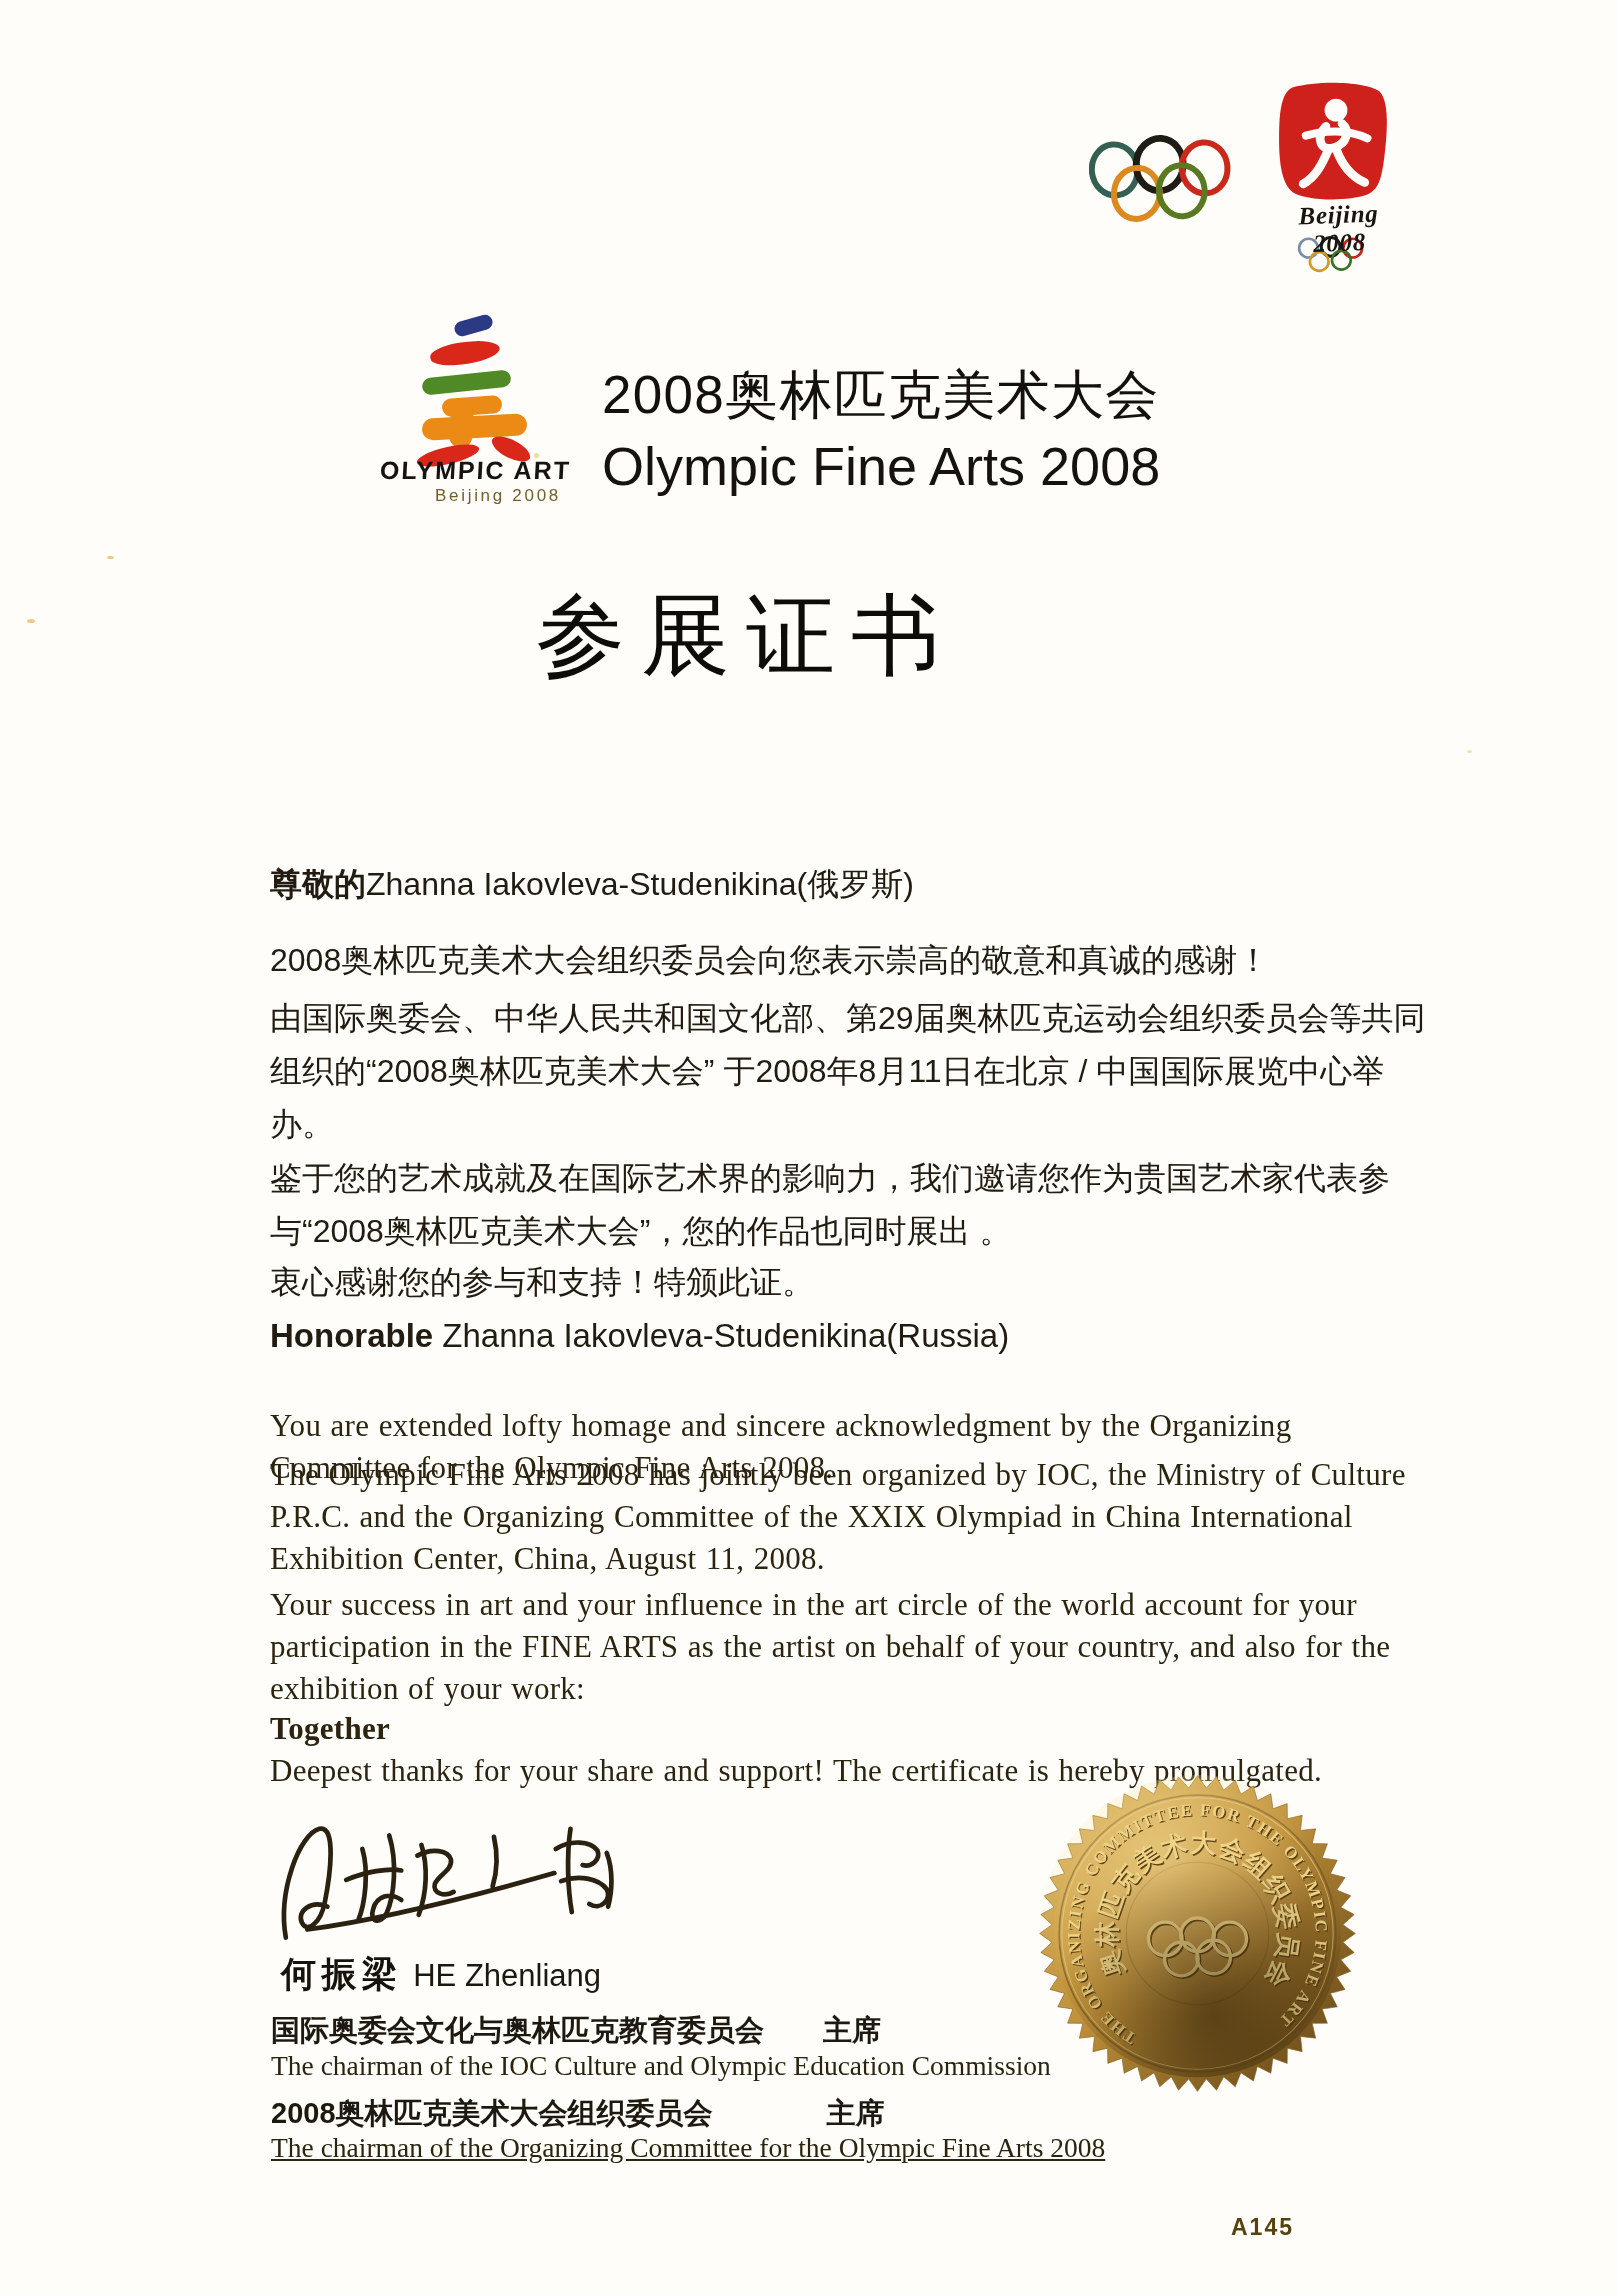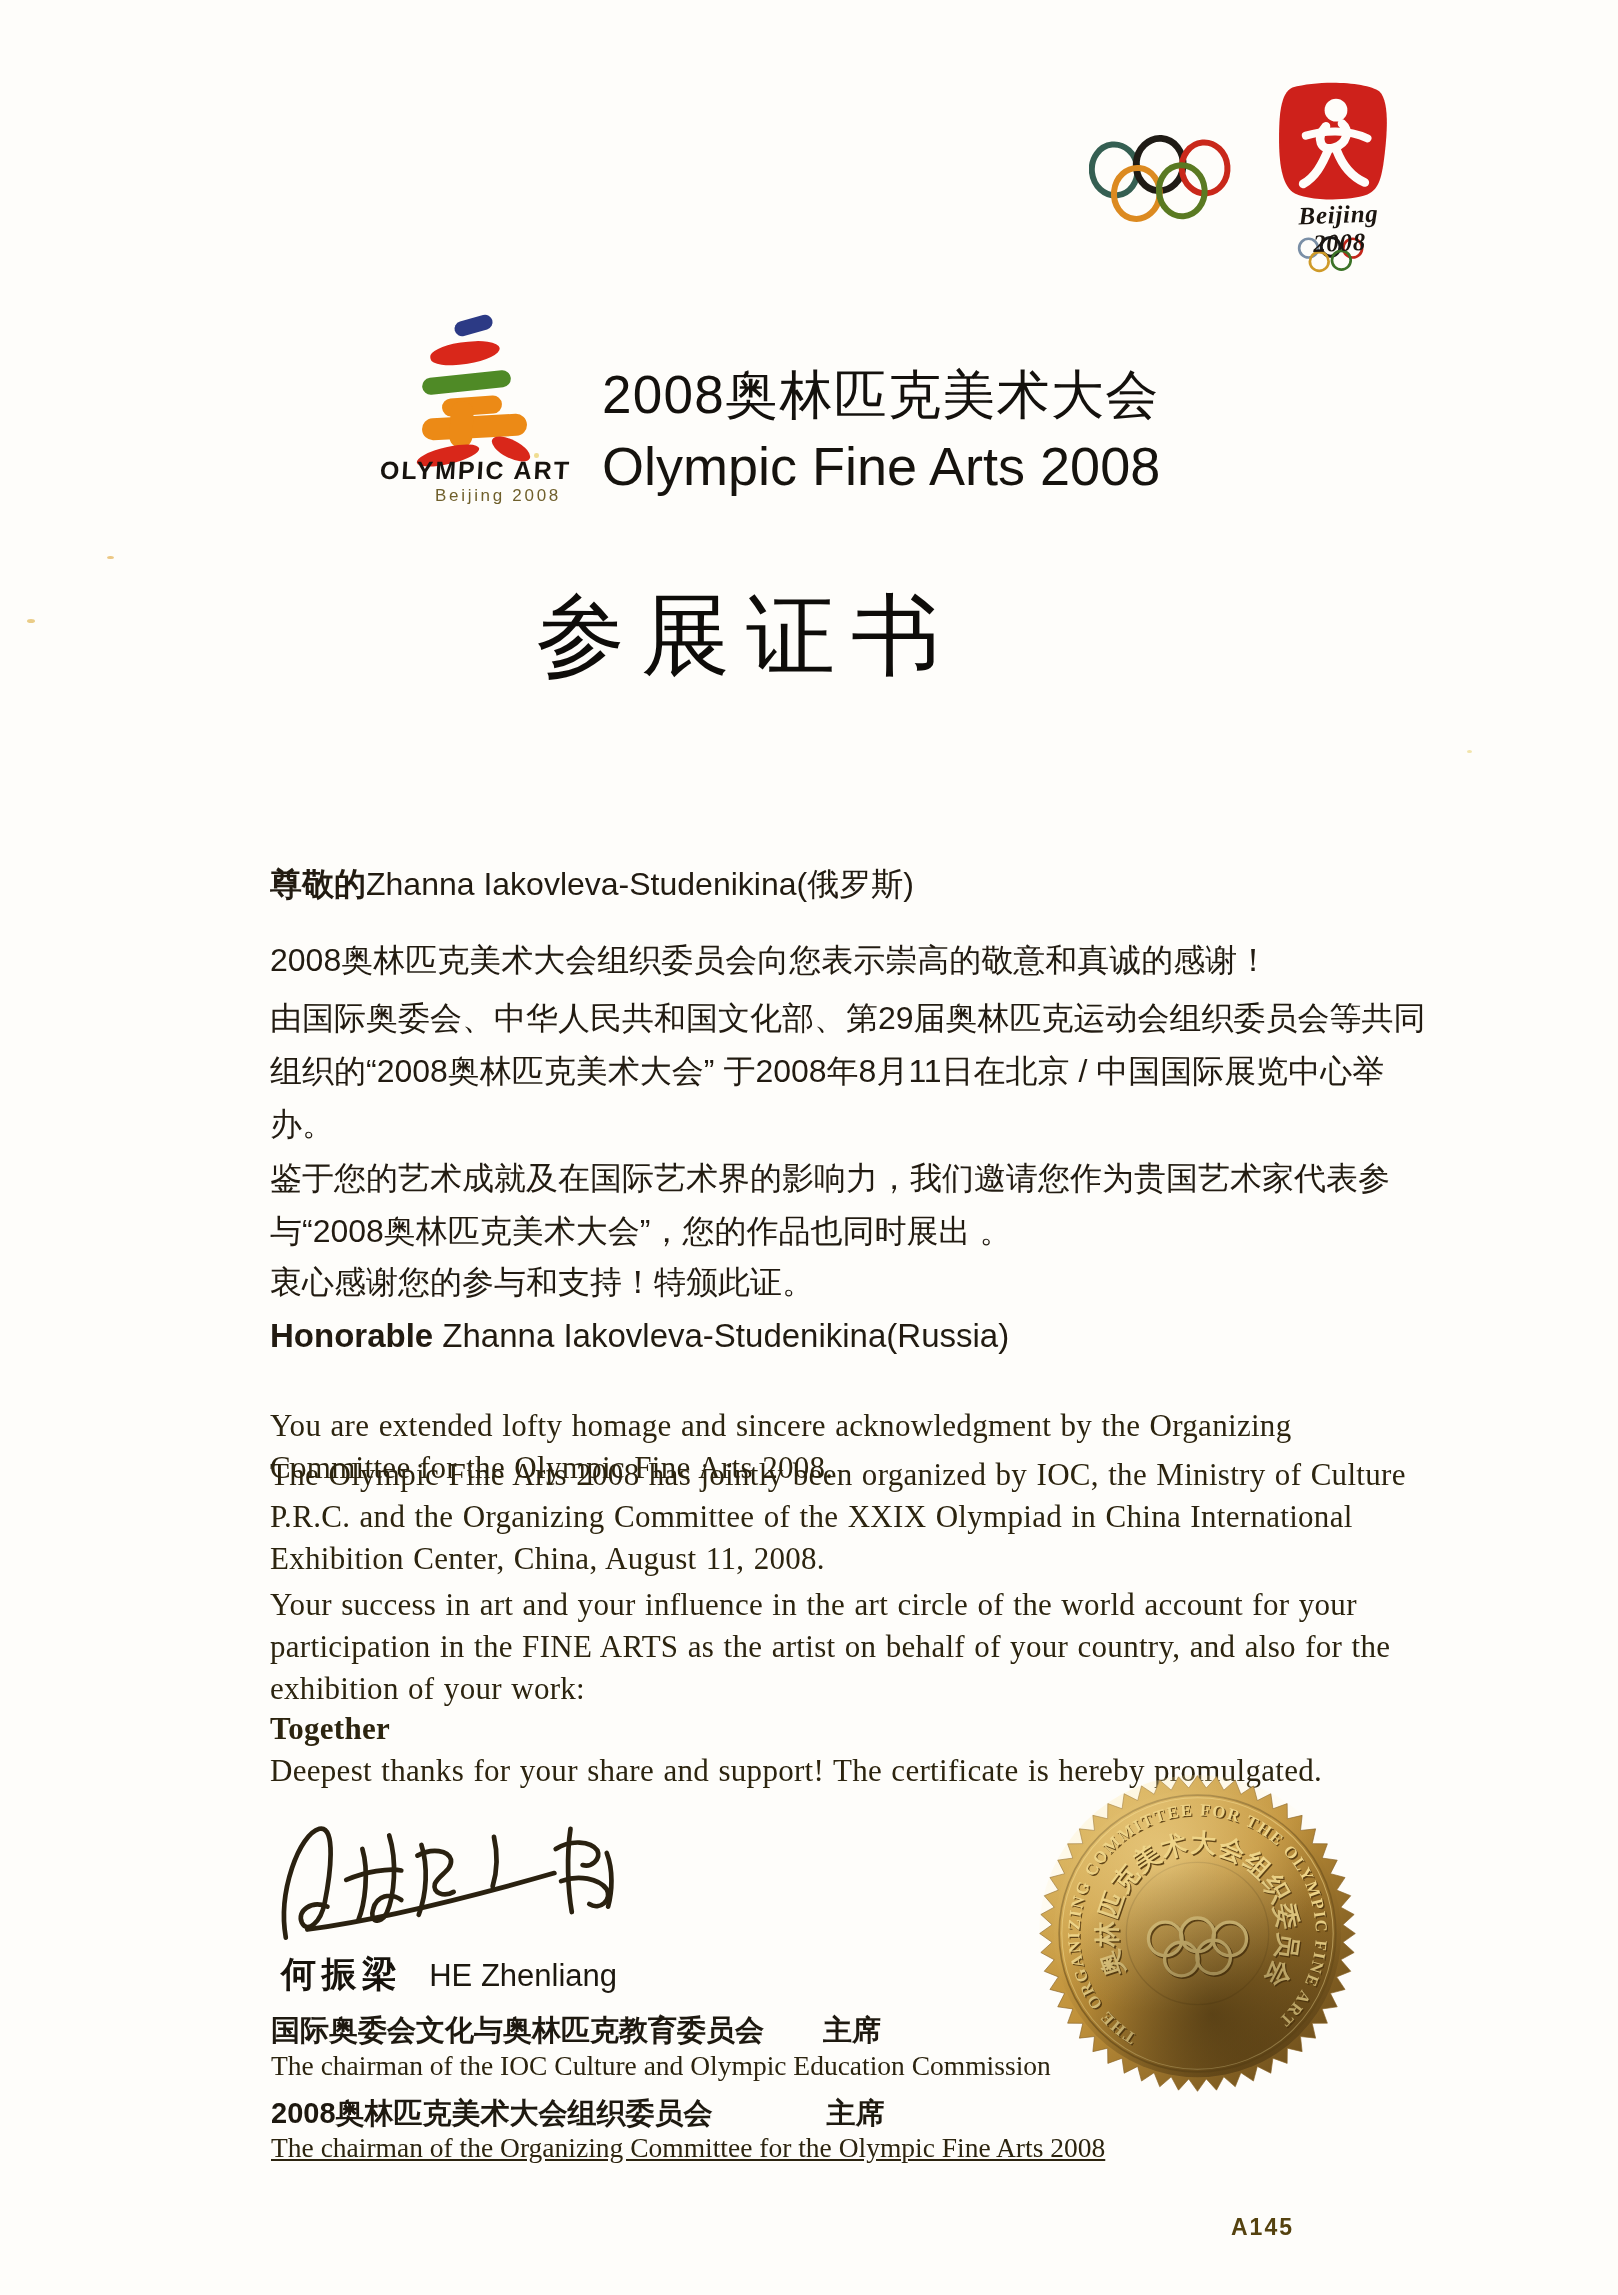--- a/index.html
+++ b/index.html
@@ -38,21 +38,21 @@
   #honorable{top:1309px;font-size:33px;}
   #p-en-1{top:1363px;margin-top:42px;}
   #p-en-2{top:1454px;}
   #p-en-3{top:1584px;}
   #together{top:1708px;font-weight:700;}
   #p-en-4{top:1750px;}
   
   #signature{left:267px;top:1810px;}
   #sig-names{left:281px;top:1951px;}
   #sig-name-zh{font-size:35px;font-weight:700;letter-spacing:5.4px;color:#17130c;}
-  #sig-name-en{font-size:31px;margin-left:27px;color:#1d180f;}
+  #sig-name-en{font-size:31px;margin-left:11px;color:#1d180f;}
   .role-zh{font-size:29px;font-weight:700;color:#1e1910;left:271px;}
   .role-en{font-family:"Liberation Serif","DejaVu Serif",serif;font-size:27.5px;color:#2c240f;left:271px;}
   #role1-zh{top:2011px;}
   #role1-en{top:2050px;text-align:right;}
   #role2-zh{top:2094px;}
   #role2-en{top:2132px;text-decoration:underline;}
   .gap-sm{margin-left:59px;}
   .gap-lg{margin-left:114px;}
   
   #gold-seal{left:1039px;top:1775px;}

